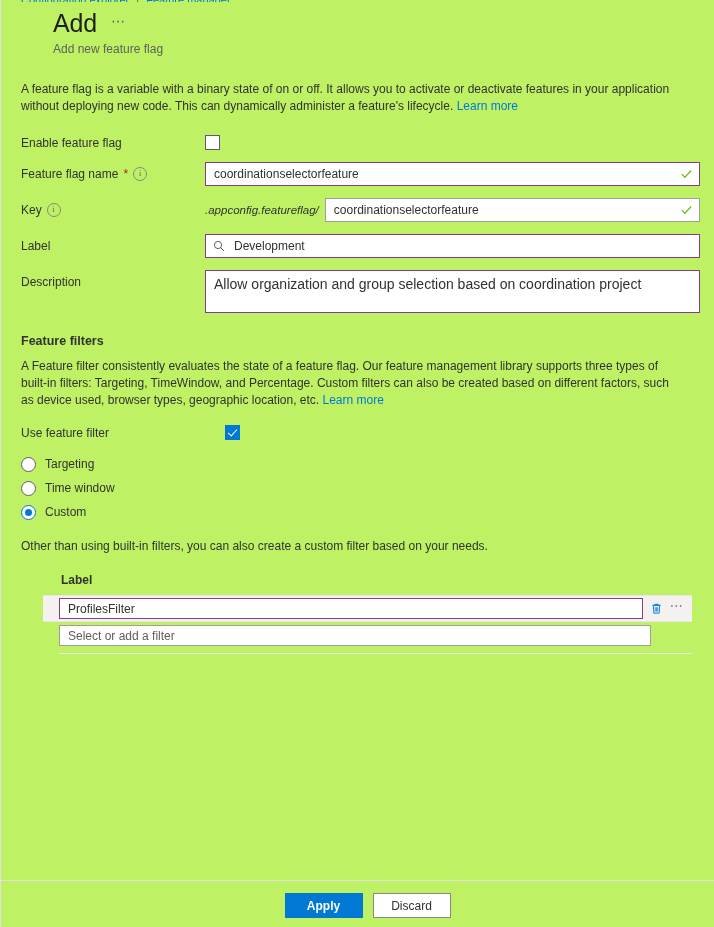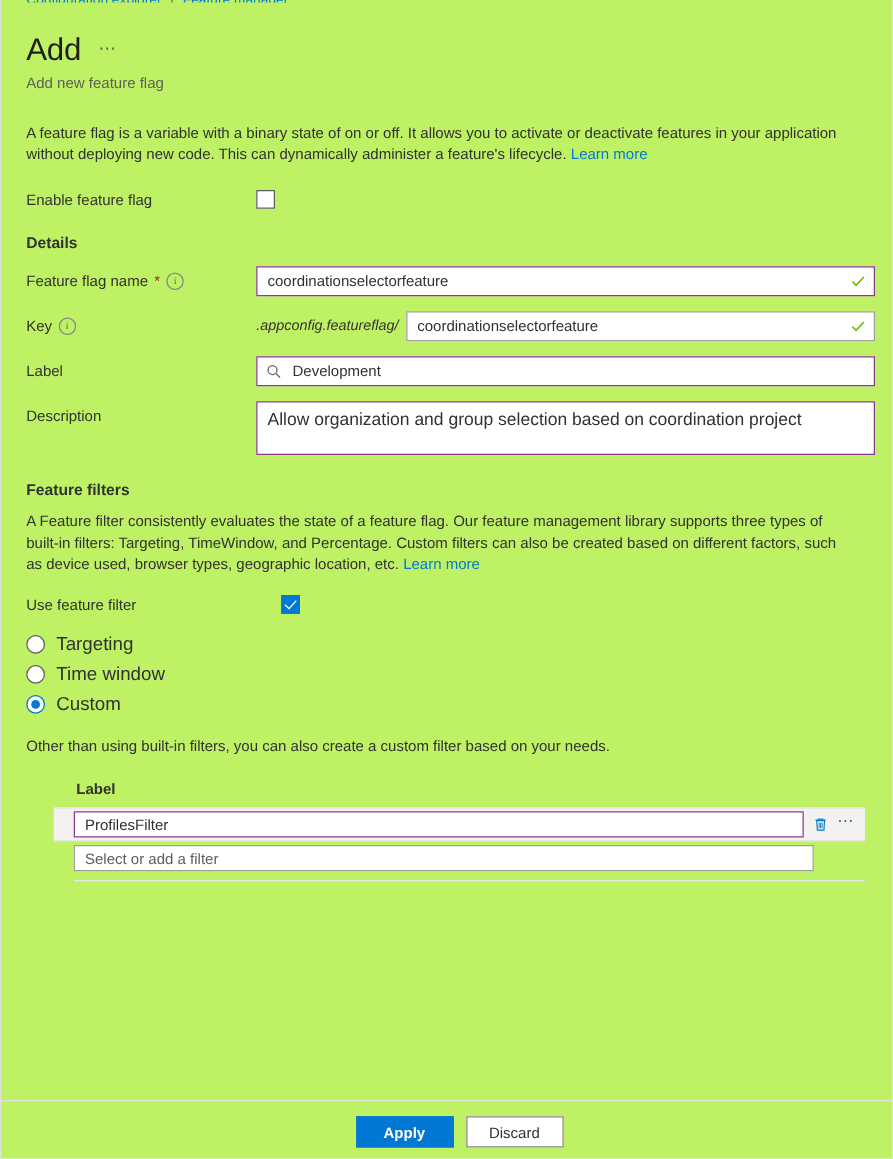--- a/index.html
+++ b/index.html
@@ -41,21 +41,22 @@
     height: 8px;
     font-size: 11px;
     color: #0078d4;
     white-space: nowrap;
     overflow: hidden;
   }
   .breadcrumb-sliver .sep { color: #605e5c; margin: 0 4px; }
 
   
   .header {
-    padding-top: 25px;
+    padding-top: 8px;
+    margin-left: 32px;
   }
   .title-row {
     display: flex;
     align-items: center;
     gap: 10px;
   }
   .title {
     font-size: 25px;
     font-weight: 300;
     line-height: 30px;
@@ -257,21 +258,21 @@
   .radio.selected::after {
     content: "";
     position: absolute;
     left: 3px;
     top: 3px;
     width: 7px;
     height: 7px;
     border-radius: 50%;
     background: #0078d4;
   }
-  .radio-text { font-size: 15px; color: #323130; }
+  .radio-text { font-size: 12px; color: #323130; }
 
   
   .filter-table {
     margin-left: 22px;
     margin-right: 8px;
   }
   .filter-head {
     font-size: 12px;
     font-weight: bold;
     color: #323130;
@@ -391,21 +392,20 @@
     <div class="para mt24">
       <span>A feature flag is a variable with a binary state of on or off. It allows you to activate or deactivate features in your application without deploying new code. This can dynamically administer a feature's lifecycle.</span>
       <a class="link">Learn more</a>
     </div>
 
     <div class="check-row mt20">
       <div class="check-label">Enable feature flag</div>
       <div class="checkbox"></div>
     </div>
 
-    <div class="section-head mt20">Details</div>
 
     <div class="form-row mt12">
       <div class="form-label">
         <span>Feature flag name</span>
         <span class="req-star">*</span>
         <span class="info-icon">i</span>
       </div>
       <div class="field-wrap">
         <input class="txtbox" type="text" value="coordinationselectorfeature" style="">
         <svg class="ok-check" viewBox="0 0 12 12">

